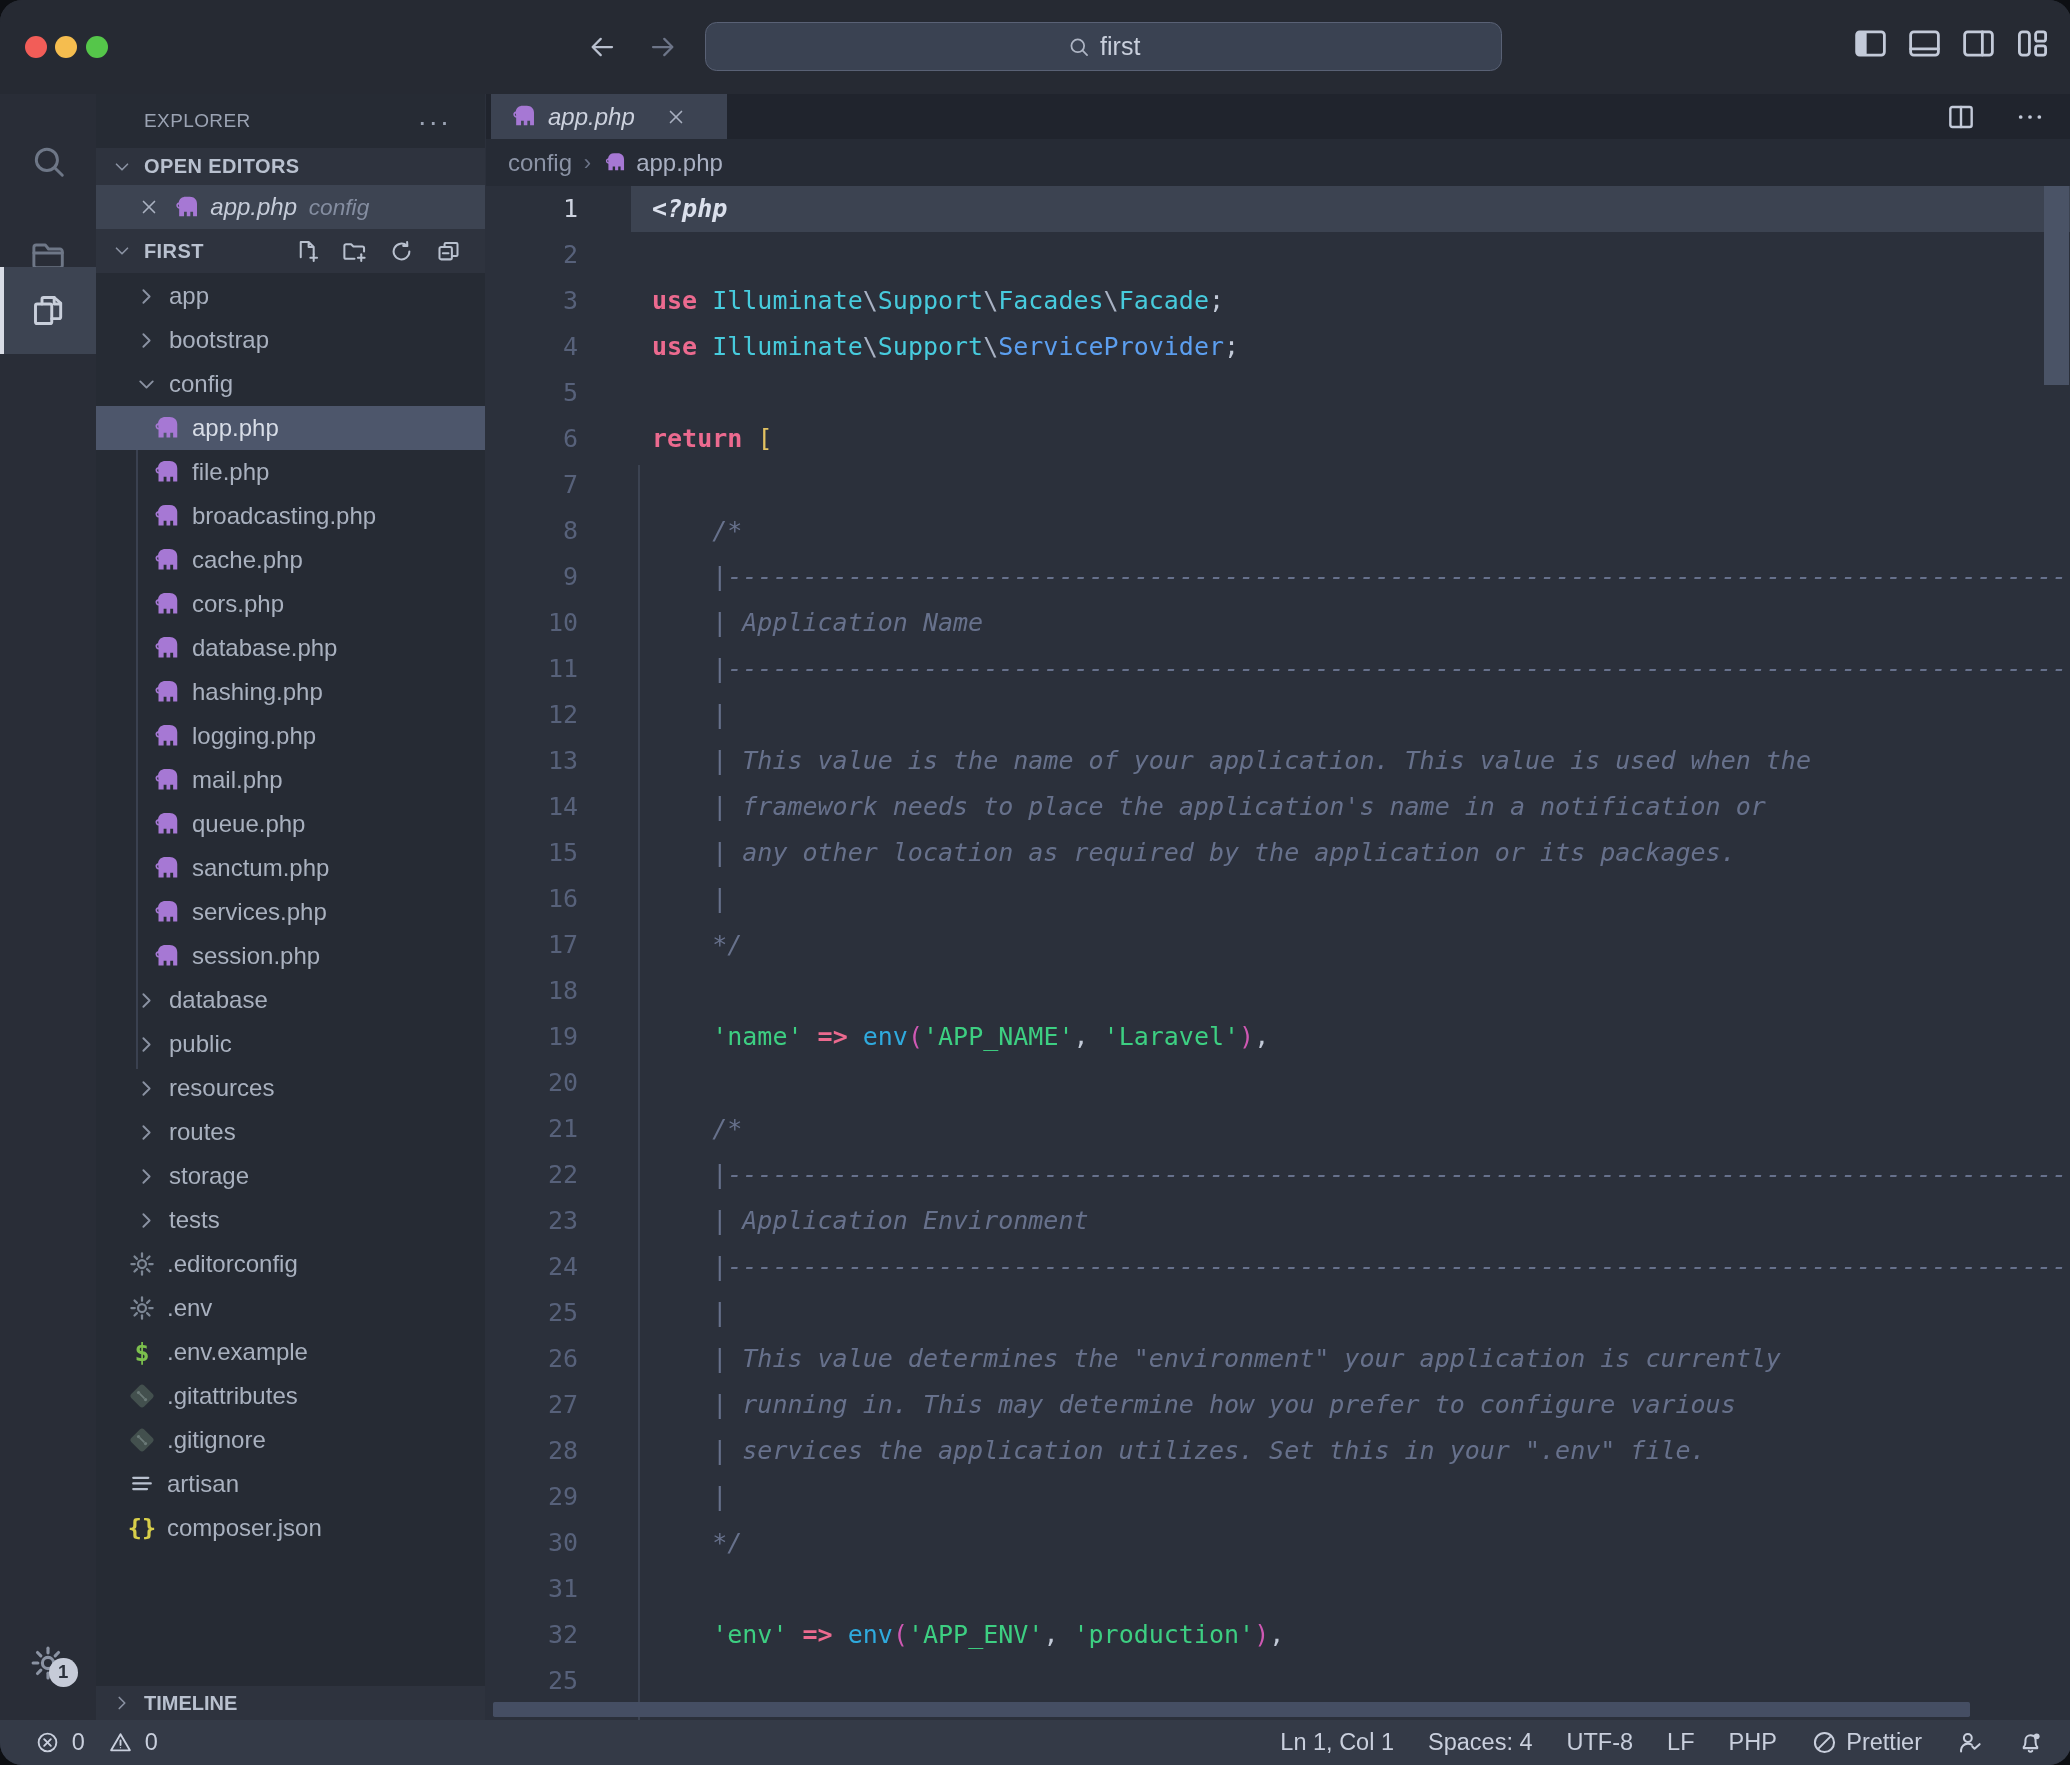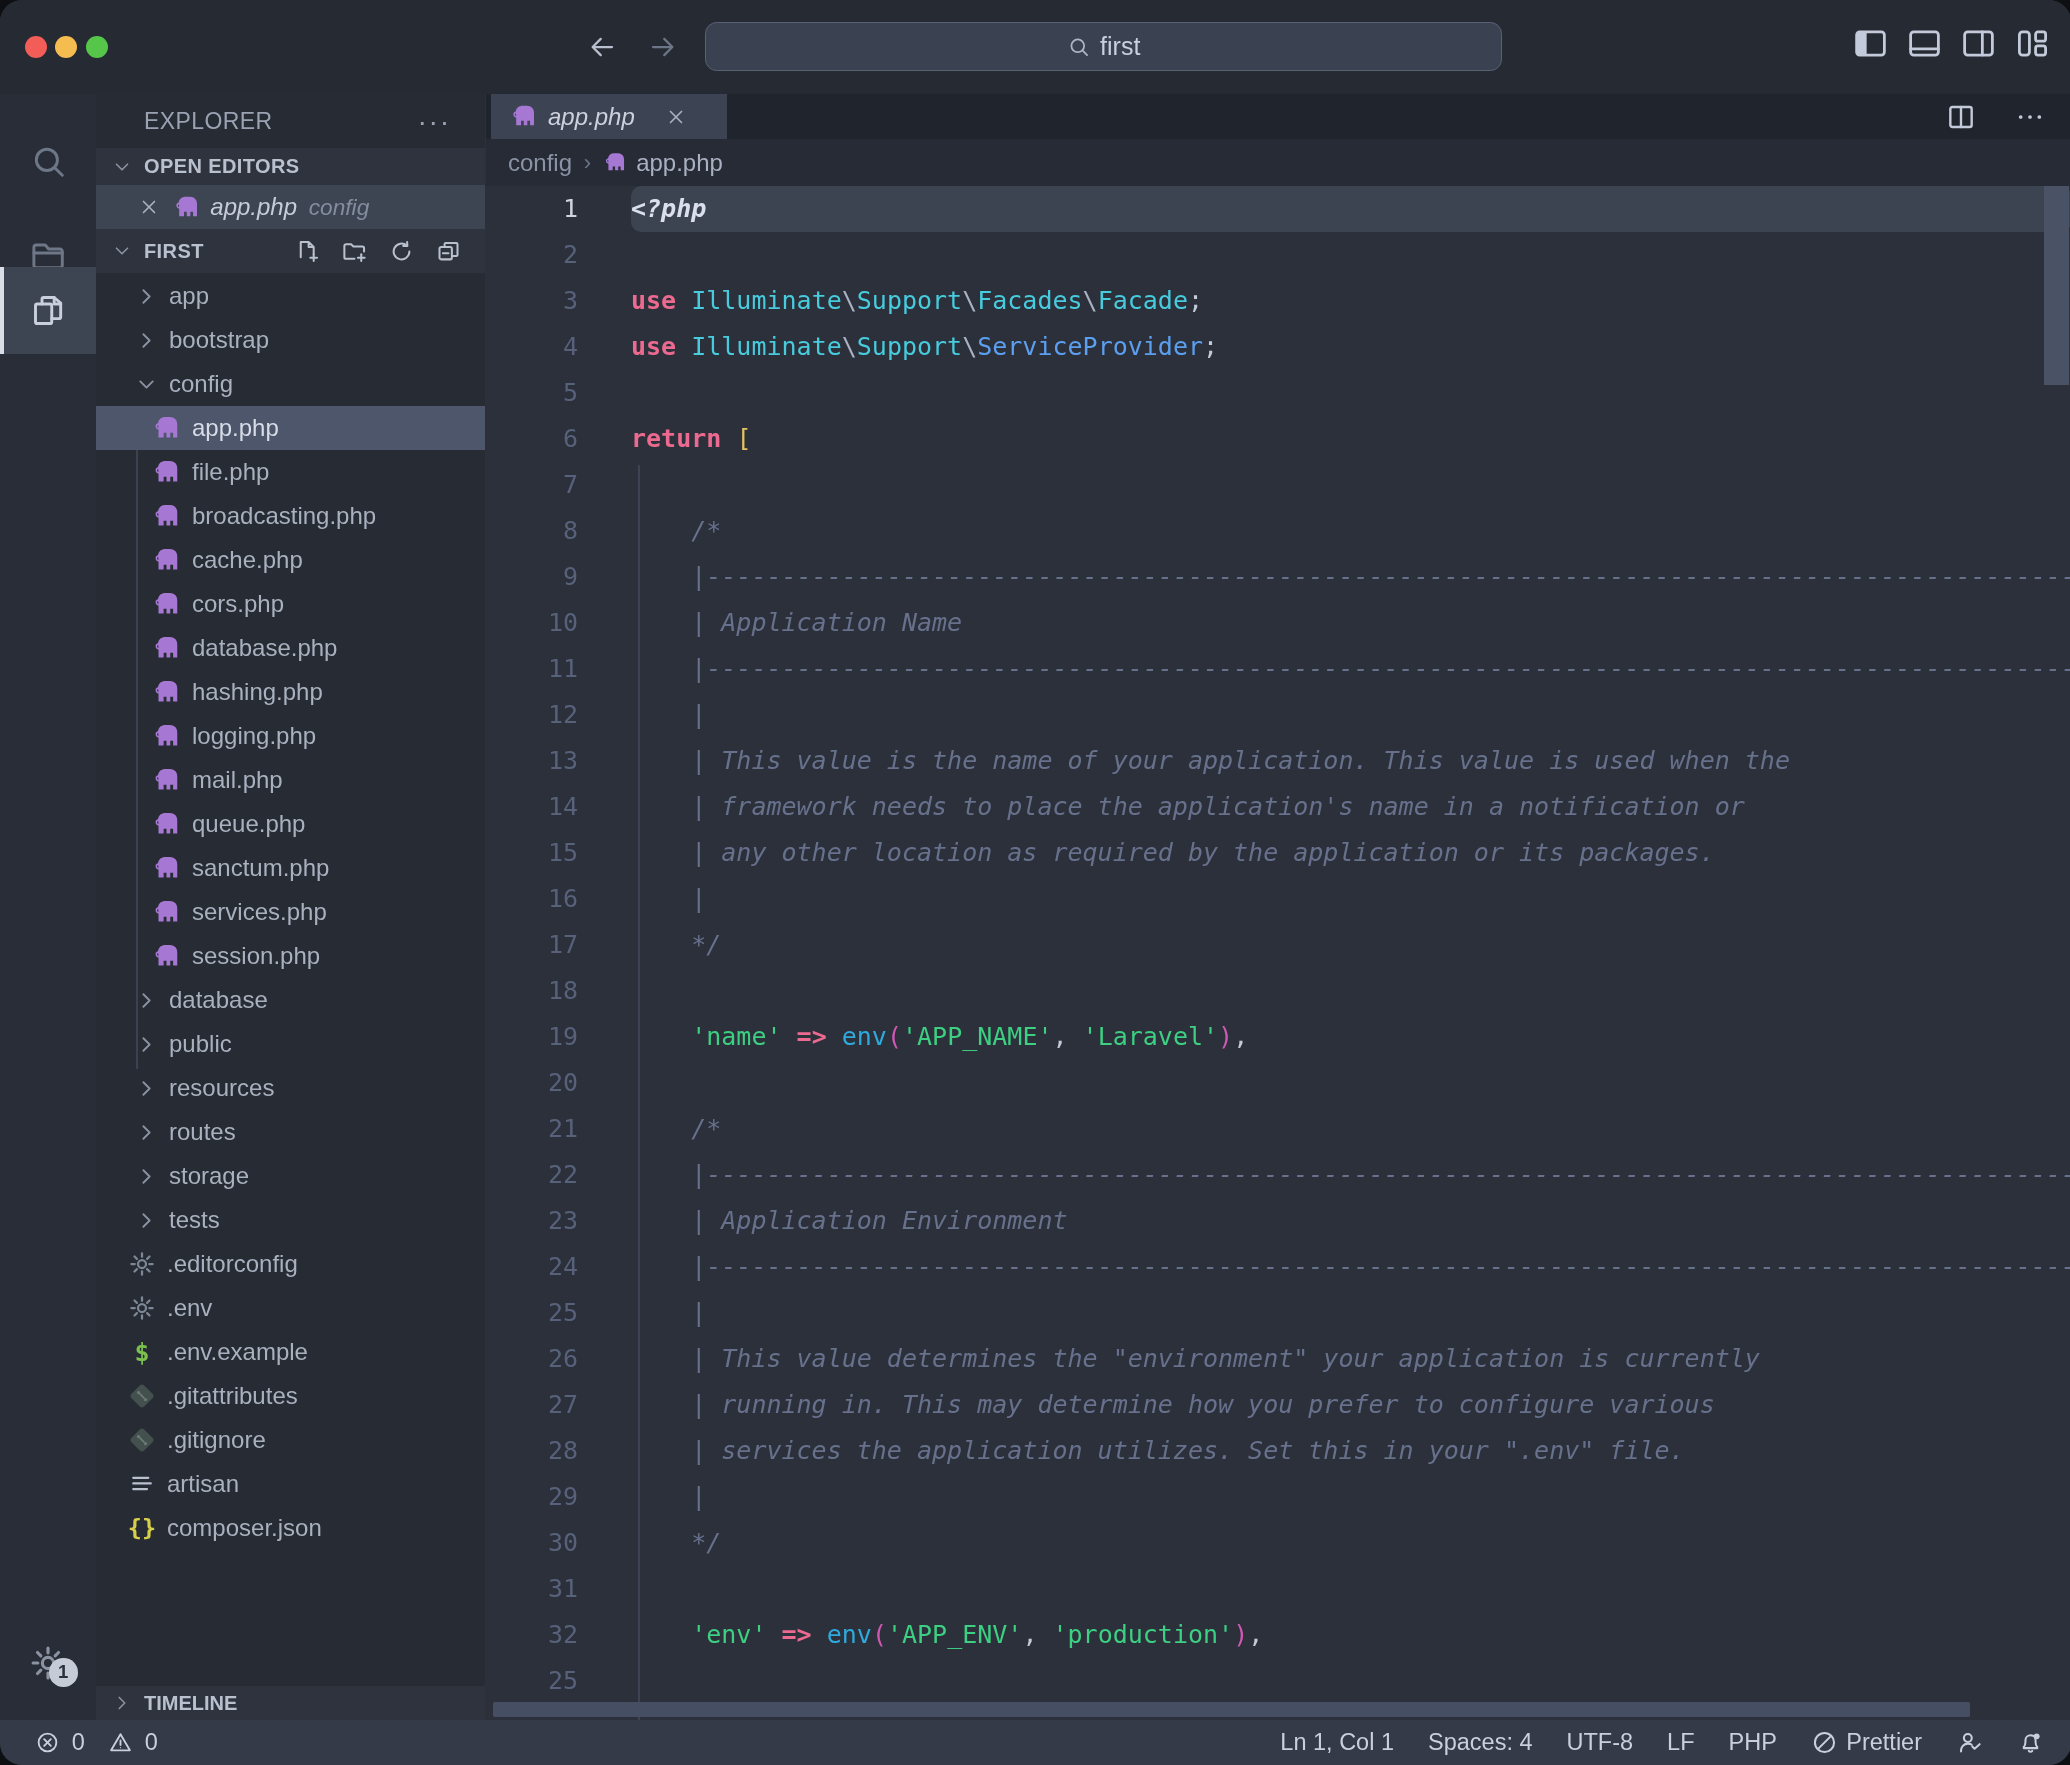--- a/index.html
+++ b/index.html
@@ -24,21 +24,21 @@
   .actitem .ic{width:39px;height:39px;}
   .actitem.active{background:#3d4452;color:#c9cfdb;}
   .actitem.active::before{content:"";position:absolute;left:0;top:0;bottom:0;width:4.2px;background:#d9dde6;}
   .gearwrap{position:absolute;left:0;bottom:15px;width:96px;height:84px;display:flex;align-items:center;justify-content:center;color:#8b93a3;}
   .gearwrap .ic{width:42px;height:42px;}
   .badge{position:absolute;left:49px;bottom:18.5px;width:28.5px;height:28.5px;border-radius:50%;background:#c6cbd8;color:#2b303b;
     font-size:18.5px;font-weight:bold;display:flex;align-items:center;justify-content:center;}
   
   .sidebar{position:absolute;left:96px;top:94px;width:389px;bottom:45px;background:#262b34;overflow:hidden;}
   .sb-title{position:absolute;left:0;top:0;width:100%;height:54px;display:flex;align-items:center;}
-  .sb-title .label{margin-left:48px;font-size:23px;color:#9ba3b3;letter-spacing:0.4px;}
+  .sb-title .label{margin-left:48px;font-size:19px;color:#9ba3b3;letter-spacing:0.4px;}
   .sb-title .dots{position:absolute;right:34px;color:#9ba3b3;font-size:28.5px;letter-spacing:1.7px;}
   .sb-band{position:absolute;left:0;width:100%;height:37px;background:#2e333e;display:flex;align-items:center;color:#b9c1cf;}
   .sb-band .chev{width:22px;height:22px;margin-left:15px;color:#8a92a2;}
   .sb-band .label{margin-left:11px;font-size:20px;font-weight:bold;letter-spacing:0.4px;}
   .band-openeditors{top:54px;}
   .band-first{top:135px;height:44px;}
   .first-actions{position:absolute;right:23.5px;display:flex;gap:20px;color:#b9c1cf;}
   .first-actions .ic{width:27px;height:27px;}
   .openeditor-row{position:absolute;left:0;top:91px;width:100%;height:44px;background:#3d4452;display:flex;align-items:center;}
   .openeditor-row .close{width:22px;height:22px;margin-left:42px;color:#aab1c1;}
@@ -76,21 +76,21 @@
   .breadcrumb{position:absolute;left:0;top:45px;right:0;height:47px;background:#262b35;display:flex;align-items:center;font-size:24px;color:#8b93a5;}
   .breadcrumb .sep{margin:0 11.7px;color:#6c7488;font-size:22px;}
   .breadcrumb .ele{width:25px;height:25px;margin-right:8.4px;}
   .breadcrumb .file{color:#a9b0c2;}
   .bc-first{margin-left:22px;}
   
   .code{position:absolute;left:0;top:92px;right:0;bottom:0;overflow:hidden;font-family:"DejaVu Sans Mono",monospace;font-size:25px;}
   .code-line{display:flex;height:46px;line-height:46px;white-space:pre;}
   .ln{box-sizing:border-box;width:145px;padding-right:53px;text-align:right;color:#57617a;flex:none;}
   .ln.active{color:#ced3e0;}
-  .lc{flex:1;padding-left:0;overflow:hidden;border-radius:10px;}
+  .lc{flex:1;padding-left:21px;overflow:hidden;}
   .lc.current{background:#3c4351;}
   .indent-guide{position:absolute;left:152px;width:1.7px;background:#3c4352;}
   .vscroll{position:absolute;right:2.5px;top:0;width:25px;height:199px;background:#4a5366;}
   .hscroll{position:absolute;left:6.7px;bottom:3.4px;width:1477px;height:15px;background:#454e63;border-radius:1.7px;}
   .tk-php{color:#dbe0ec;font-weight:bold;font-style:italic;}
   .tk-kw{color:#ec6a8f;font-weight:bold;}
   .tk-ns{color:#47cbdd;}
   .tk-cls{color:#5c9ff0;}
   .tk-op{color:#a9b2c4;}
   .tk-str{color:#3dcf82;}

